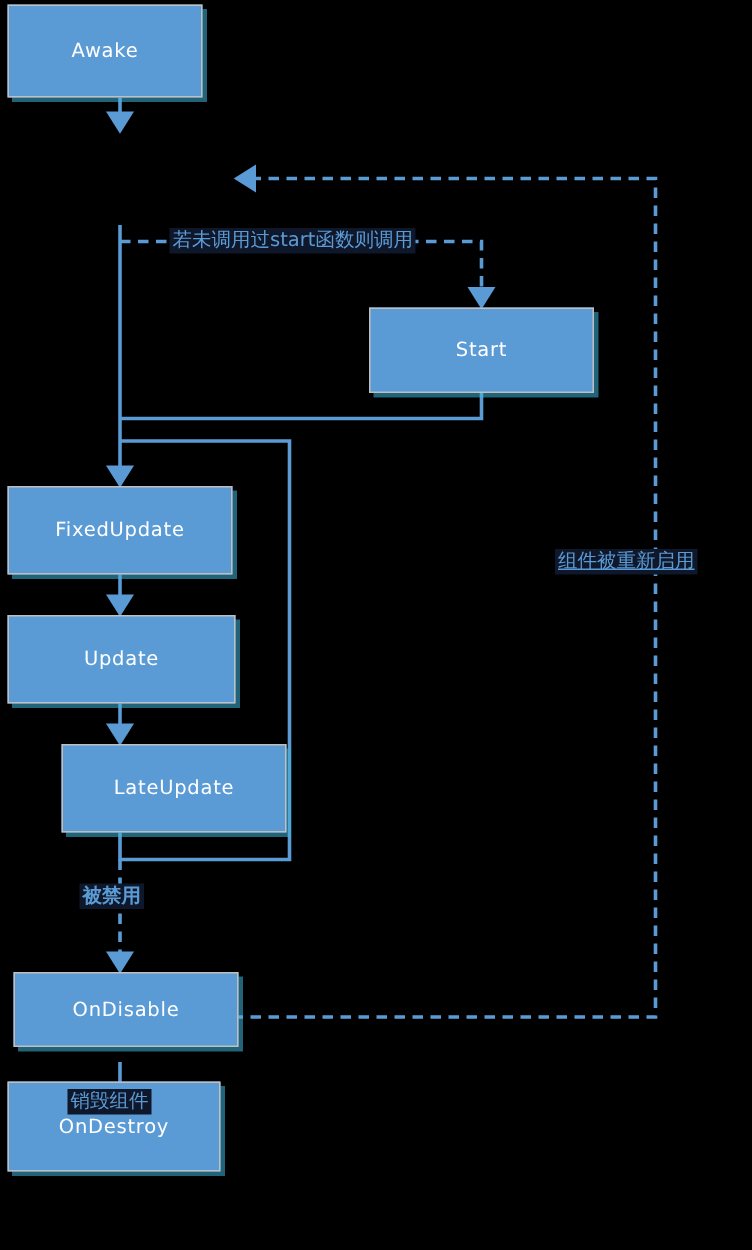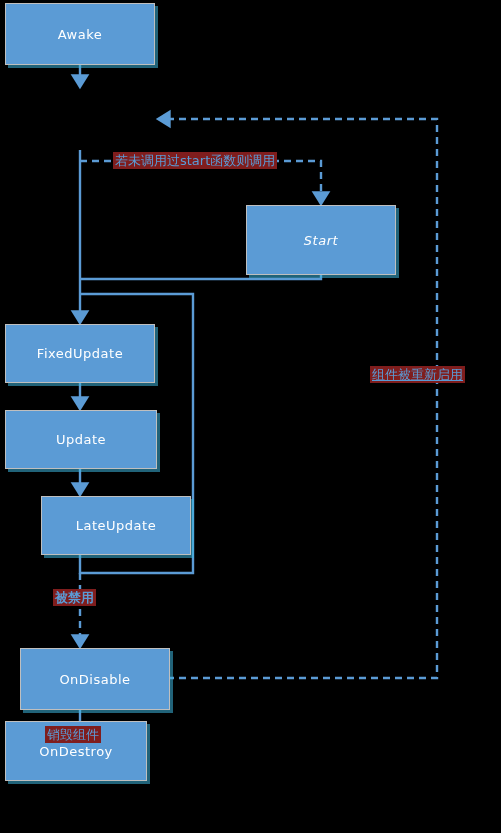--- a/index.html
+++ b/index.html
@@ -37,21 +37,21 @@
   }
   .node .node-label {
     color: #FFFFFF;
     font-size: 13px;
     letter-spacing: 0.5px;
     font-family: "DejaVu Sans", "Liberation Sans", sans-serif;
     white-space: nowrap;
   }
   .edge-label {
     position: absolute;
-    background: #7f1d1d;
+    background: #0f172a;
     color: #5B9BD5;
     font-size: 13px;
     line-height: 15px;
     padding: 1px 2px;
     white-space: nowrap;
     z-index: 5;
     font-family: "DejaVu Sans", "Liberation Sans", sans-serif;
   }
 </style>
 </head>
@@ -103,42 +103,42 @@
 
     <g>
       <path d="M155,678 L437,678 L437,119 L163,119" stroke="#5B9BD5" stroke-width="2.4" fill="none" stroke-dasharray="7 5" marker-end="url(#arrowDash)"></path>
     </g>
 
     <g>
       <path d="M80,708 L80,757" stroke="#5B9BD5" stroke-width="2.4" fill="none" marker-end="url(#arrowSolid)"></path>
     </g>
   </svg>
 
-  <div class="node" style="left:5px; top:3px; width:150px; height:62px;">
+  <div class="node" style="left:5px; top:3px; width:130px; height:62px;">
     <span class="node-label">Awake</span>
   </div>
 
 
-  <div class="node" style="left:246px; top:205px; width:150px; height:70px;font-style:italic;">
+  <div class="node" style="left:246px; top:205px; width:150px; height:57px;">
     <span class="node-label">Start</span>
   </div>
 
   <div class="node" style="left:5px; top:324px; width:150px; height:59px;">
     <span class="node-label">FixedUpdate</span>
   </div>
 
   <div class="node" style="left:5px; top:410px; width:152px; height:59px;">
     <span class="node-label">Update</span>
   </div>
 
   <div class="node" style="left:5px; top:496px; width:150px; height:59px;margin-left:36px;">
     <span class="node-label">LateUpdate</span>
   </div>
 
-  <div class="node" style="left:20px; top:648px; width:150px; height:62px;">
+  <div class="node" style="left:9px; top:648px; width:150px; height:50px;">
     <span class="node-label">OnDisable</span>
   </div>
 
   <div class="node" style="left:5px; top:721px; width:142px; height:60px;">
     <span class="node-label">OnDestroy</span>
   </div>
 
   <div class="edge-label" style="left:113px; top:152px;">若未调用过start函数则调用</div>
 
   <div class="edge-label" style="left:370px; top:366px;text-decoration:underline;">组件被重新启用</div>

